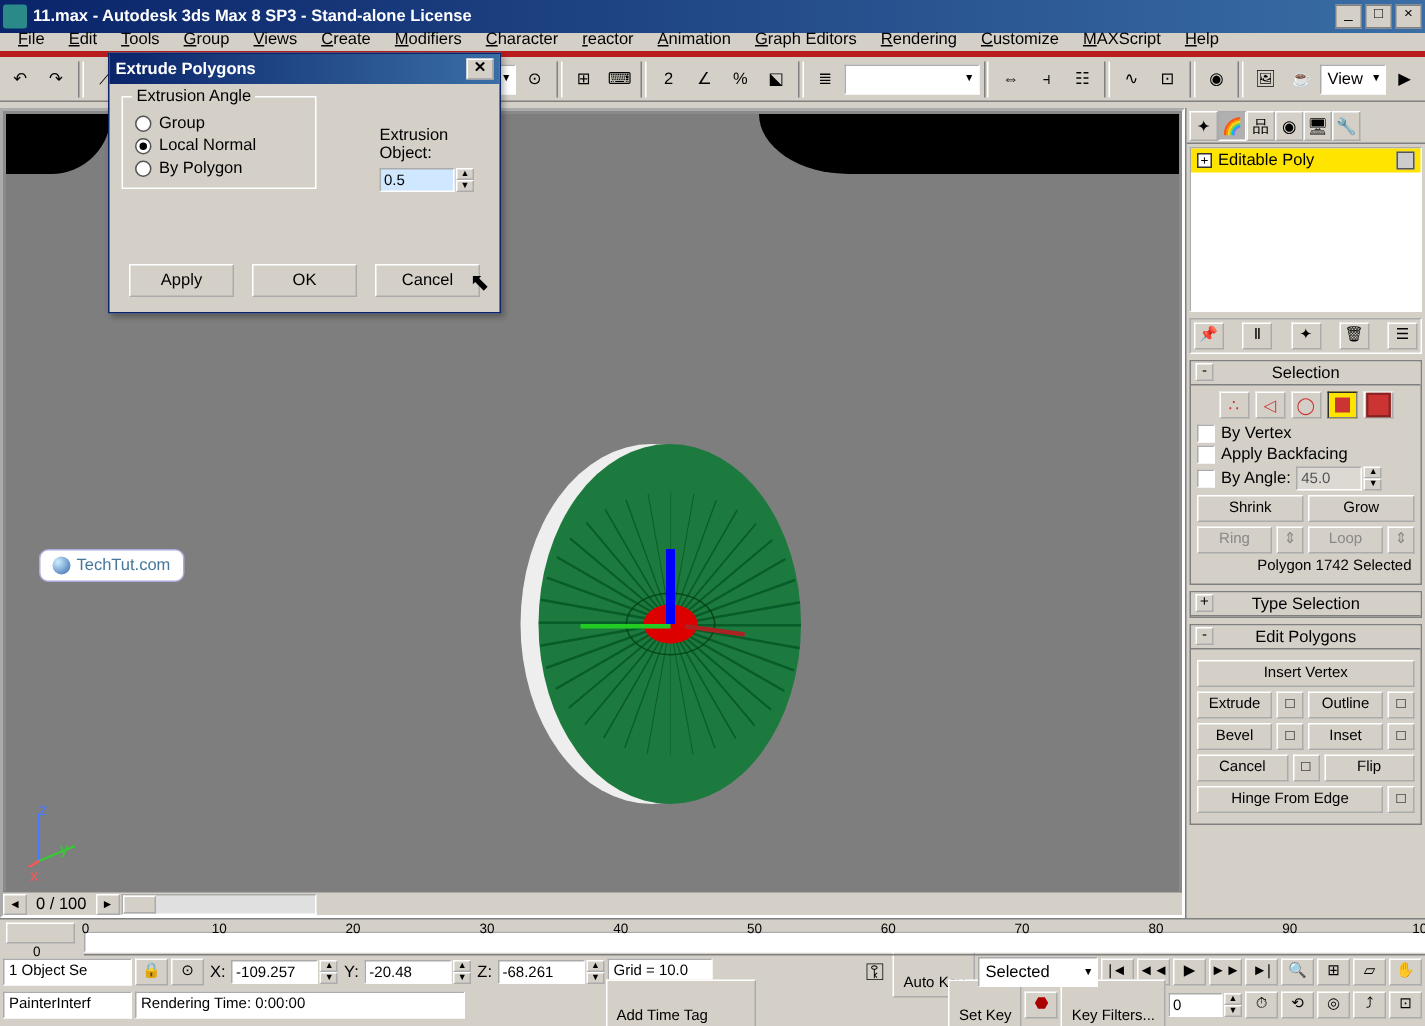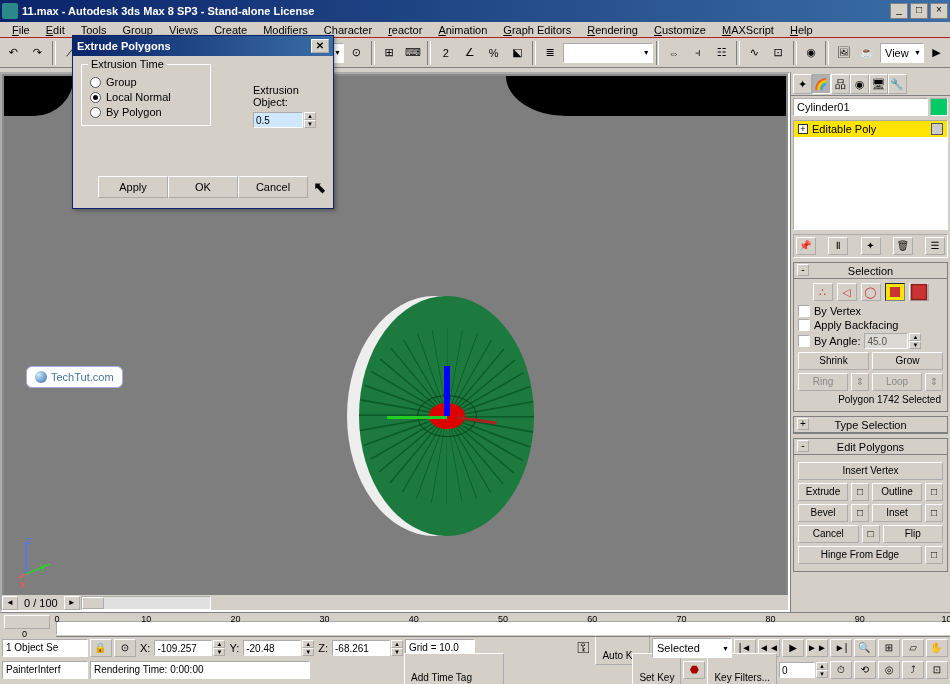--- a/index.html
+++ b/index.html
@@ -5,21 +5,21 @@
 * { box-sizing: border-box; margin: 0; padding: 0; font-family: "Tahoma", sans-serif; font-size: 11px; }
 body { background: #d4d0c8; width: 950px; height: 684px; overflow: hidden; position: relative; }
 
 
 .titlebar { height: 22px; background: linear-gradient(to right, #0a246a, #3a6ea5); display: flex; align-items: center; padding: 0 2px; color: white; }
 .titlebar .app-icon { width: 16px; height: 16px; background: #2a8a8a; margin-right: 4px; display: inline-block; border-radius: 2px;}
 .titlebar .title { flex: 1; font-weight: bold; }
 .titlebar .winbtn { width: 18px; height: 16px; background: #d4d0c8; border: 1px solid #808080; margin-left: 2px; text-align: center; line-height: 12px; color: black; font-size: 10px; cursor: pointer;}
 
 
-.menubar { height: 16px; background: #d4d0c8; border-bottom: 1px solid #b91c1c; display: flex; align-items: flex-start; padding: 0 4px;}
+.menubar { height: 16px; background: #d4d0c8; border-bottom: 4px solid #b91c1c; display: flex; align-items: flex-end; padding: 0 4px;}
 .menubar .menu { padding: 2px 8px; cursor: pointer; }
 .menubar .menu u { text-decoration: underline; }
 
 
 .toolbar { height: 30px; background: #d4d0c8; border-bottom: 1px solid #808080; display: flex; align-items: center; padding: 2px; gap: 1px;}
 .toolbtn { width: 24px; height: 24px; border: 1px solid #d4d0c8; background: #d4d0c8; cursor: pointer; display:inline-flex; align-items:center; justify-content:center;}
 .tool-sep { width: 4px; height: 24px; border-left: 1px solid #808080; border-right: 1px solid #fff; margin: 0 2px;}
 .tool-dropdown { height: 20px; border: 1px inset #fff; background: white; padding: 0 14px 0 4px; display:inline-flex; align-items:center; position: relative; min-width: 44px;}
 .tool-dropdown::after { content: "▼"; font-size: 7px; position: absolute; right: 2px; color: black;}
 
@@ -126,21 +126,21 @@
 .dialog { position:absolute; left:72px; top:35px; width:262px; background:#d4d0c8; border:1px solid #0a246a; box-shadow: 2px 2px 4px rgba(0,0,0,0.3);}
 .dialog .dlg-title { height:20px; background:linear-gradient(to right,#0a246a,#3a6ea5); color:#fff; font-weight:bold; padding:0 4px; display:flex; align-items:center;}
 .dialog .dlg-title .cls { margin-left:auto; width:18px; height:14px; background:#d4d0c8; border:1px outset #fff; color:#000; text-align:center; line-height:11px; font-size:10px; cursor:pointer;}
 .dialog .dlg-body { padding:8px;}
 .fieldset { border:1px solid #fff; border-top:1px groove #fff; padding:8px 8px 4px 8px; margin-bottom:4px; position:relative;}
 .fieldset .legend { position:absolute; top:-7px; left:6px; background:#d4d0c8; padding:0 3px; font-size:11px;}
 .radio-row { display:flex; align-items:center; gap:5px; margin:3px 0;}
 .radio { width:11px; height:11px; border:1px solid #555; border-radius:50%; background:#fff; display:inline-flex; align-items:center; justify-content:center;}
 .radio.sel::after { content:""; width:5px; height:5px; background:#000; border-radius:50%;}
 .dlg-col2 { position:absolute; left:180px; top:28px;}
-.dlg-btns { display:flex; gap:0; justify-content:center; margin-top:10px;}
+.dlg-btns { display:flex; gap:12px; justify-content:center; margin-top:10px;}
 .dlg-btn { width:70px; height:22px; border:1px outset #fff; background:#d4d0c8; text-align:center; line-height:20px; cursor:pointer;}
 
 .cursor { position:absolute; left:240px; top:122px; font-size:16px; color:#000; pointer-events:none;}
 </style>
 </head>
 <body>
 
 <div class="titlebar">
   <span class="app-icon"></span>
   <span class="title">11.max - Autodesk 3ds Max 8 SP3  - Stand-alone License</span>
@@ -298,24 +298,20 @@
 
   <div class="right-panel">
     <div class="tabrow">
       <span class="tab">✦</span>
       <span class="tab sel">🌈</span>
       <span class="tab">品</span>
       <span class="tab">◉</span>
       <span class="tab">🖥</span>
       <span class="tab">🔧</span>
     </div>
-    <div class="obj-name-row">
-      <div class="obj-name">Cylinder01</div>
-      <div class="swatch"></div>
-    </div>
     <div class="mod-stack">
       <div class="mod-item">
         <span class="plus">+</span>
         <span>Editable Poly</span>
         <span style="margin-left:auto; width:12px; height:12px; border:1px solid #555; background:#ccc"></span>
       </div>
     </div>
     <div class="mod-btns">
       <span class="mb">📌</span>
       <span class="mb">Ⅱ</span>
@@ -508,21 +504,21 @@
   </div>
 </div>
 
 <div class="dialog">
   <div class="dlg-title">
     <span>Extrude Polygons</span>
     <span class="cls">✕</span>
   </div>
   <div class="dlg-body" style="position:relative; height:110px;">
     <div class="fieldset" style="width:130px">
-      <span class="legend">Extrusion Time</span>
+      <span class="legend">Extrusion Angle</span>
       <div class="radio-row">
           <span class="radio"></span>
           <span>Group</span>
         </div>
       <div class="radio-row">
           <span class="radio sel"></span>
           <span>Local Normal</span>
         </div>
       <div class="radio-row">
           <span class="radio"></span>

